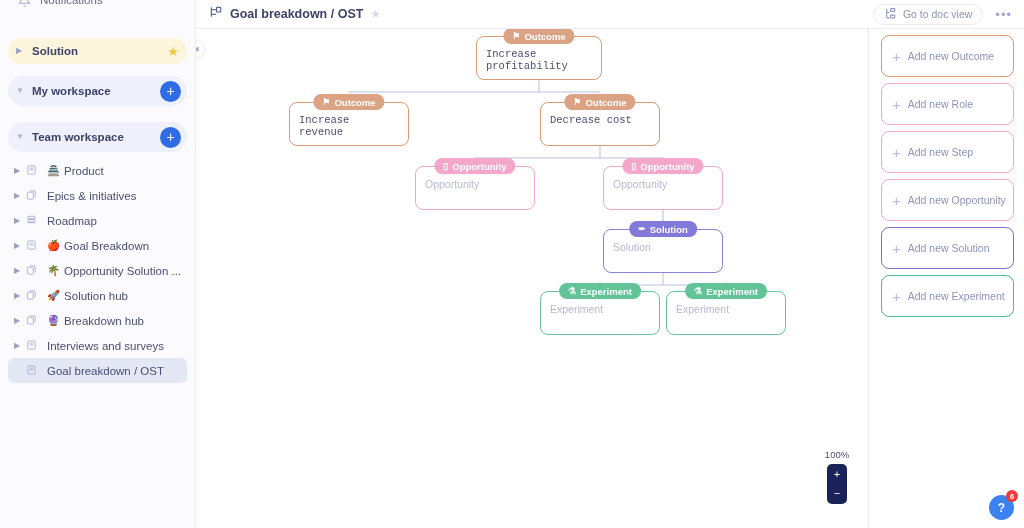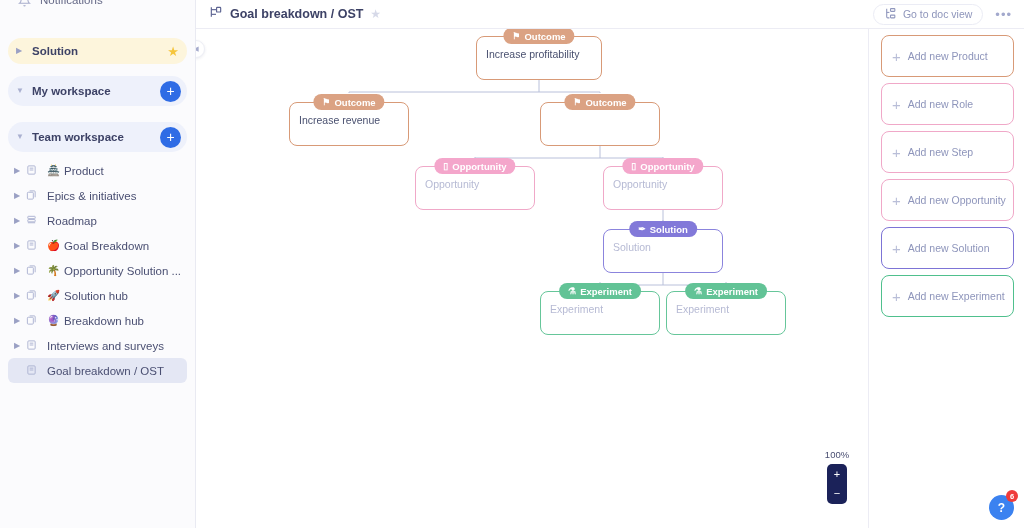--- a/index.html
+++ b/index.html
@@ -111,21 +111,21 @@
   
   .node { position: absolute; width: 126px; height: 44px; border-radius: 8px; background: #fff; border: 1.5px solid #ccc; }
   .node .badge {
     position: absolute; top: -9px; left: 50%; transform: translateX(-50%);
     height: 16px; padding: 0 9px; border-radius: 8px;
     display: flex; align-items: center; gap: 4px;
     font-size: 9.5px; font-weight: bold; color: #fff; white-space: nowrap;
   }
   .node .body { padding: 11px 9px 0 9px; font-size: 10.5px; }
   .node .body.ph { color: #b6bad4; }
-  .node .body.filled { color: #49506f; }
+  .node .body.filled { color: #49506f; font-family: Liberation Mono, monospace; }
   .badge .bic { font-size: 9px; line-height: 1; }
 
   svg.edges { position: absolute; inset: 0; width: 100%; height: 100%; }
 
   
   .rpanel {
     position: absolute; right: 0; top: 0; bottom: 0; width: 156px;
     border-left: 1px solid #ececf4; background: #fff;
     padding: 6px 10px 0 12px; z-index: 5;
   }
@@ -346,20 +346,21 @@
               <span class="bic">⚑</span>
               <span>Outcome</span>
             </div>
             <div class="body filled">Increase revenue</div>
           </div>
           <div class="node" style="left: 344px; top: 73px; width: 120px; height: 44px; border-color: rgb(216, 154, 119);">
             <div class="badge" style="background:#dba283">
               <span class="bic">⚑</span>
               <span>Outcome</span>
             </div>
+            <div class="body filled">Decrease cost</div>
           </div>
           <div class="node" style="left: 219px; top: 137px; width: 120px; height: 44px; border-color: rgb(240, 168, 200);">
             <div class="badge" style="background:#f4a6cb">
               <span class="bic">▯</span>
               <span>Opportunity</span>
             </div>
             <div class="body ph">Opportunity</div>
           </div>
           <div class="node" style="left: 407px; top: 137px; width: 120px; height: 44px; border-color: rgb(240, 168, 200);">
             <div class="badge" style="background:#f4a6cb">
@@ -395,21 +396,21 @@
         <div class="zoom-pct">100%</div>
         <div class="zoom-ctl">
           <div>+</div>
           <div>−</div>
         </div>
       </div>
 
       <aside class="rpanel" id="rpanel">
           <div class="add-btn" style="border-color: rgb(216, 154, 119);">
             <span class="pl">+</span>
-            <span>Add new Product</span>
+            <span>Add new Outcome</span>
           </div>
           <div class="add-btn" style="border-color: rgb(240, 168, 200);">
             <span class="pl">+</span>
             <span>Add new Role</span>
           </div>
           <div class="add-btn" style="border-color: rgb(240, 168, 200);">
             <span class="pl">+</span>
             <span>Add new Step</span>
           </div>
           <div class="add-btn" style="border-color: rgb(240, 168, 200);">

